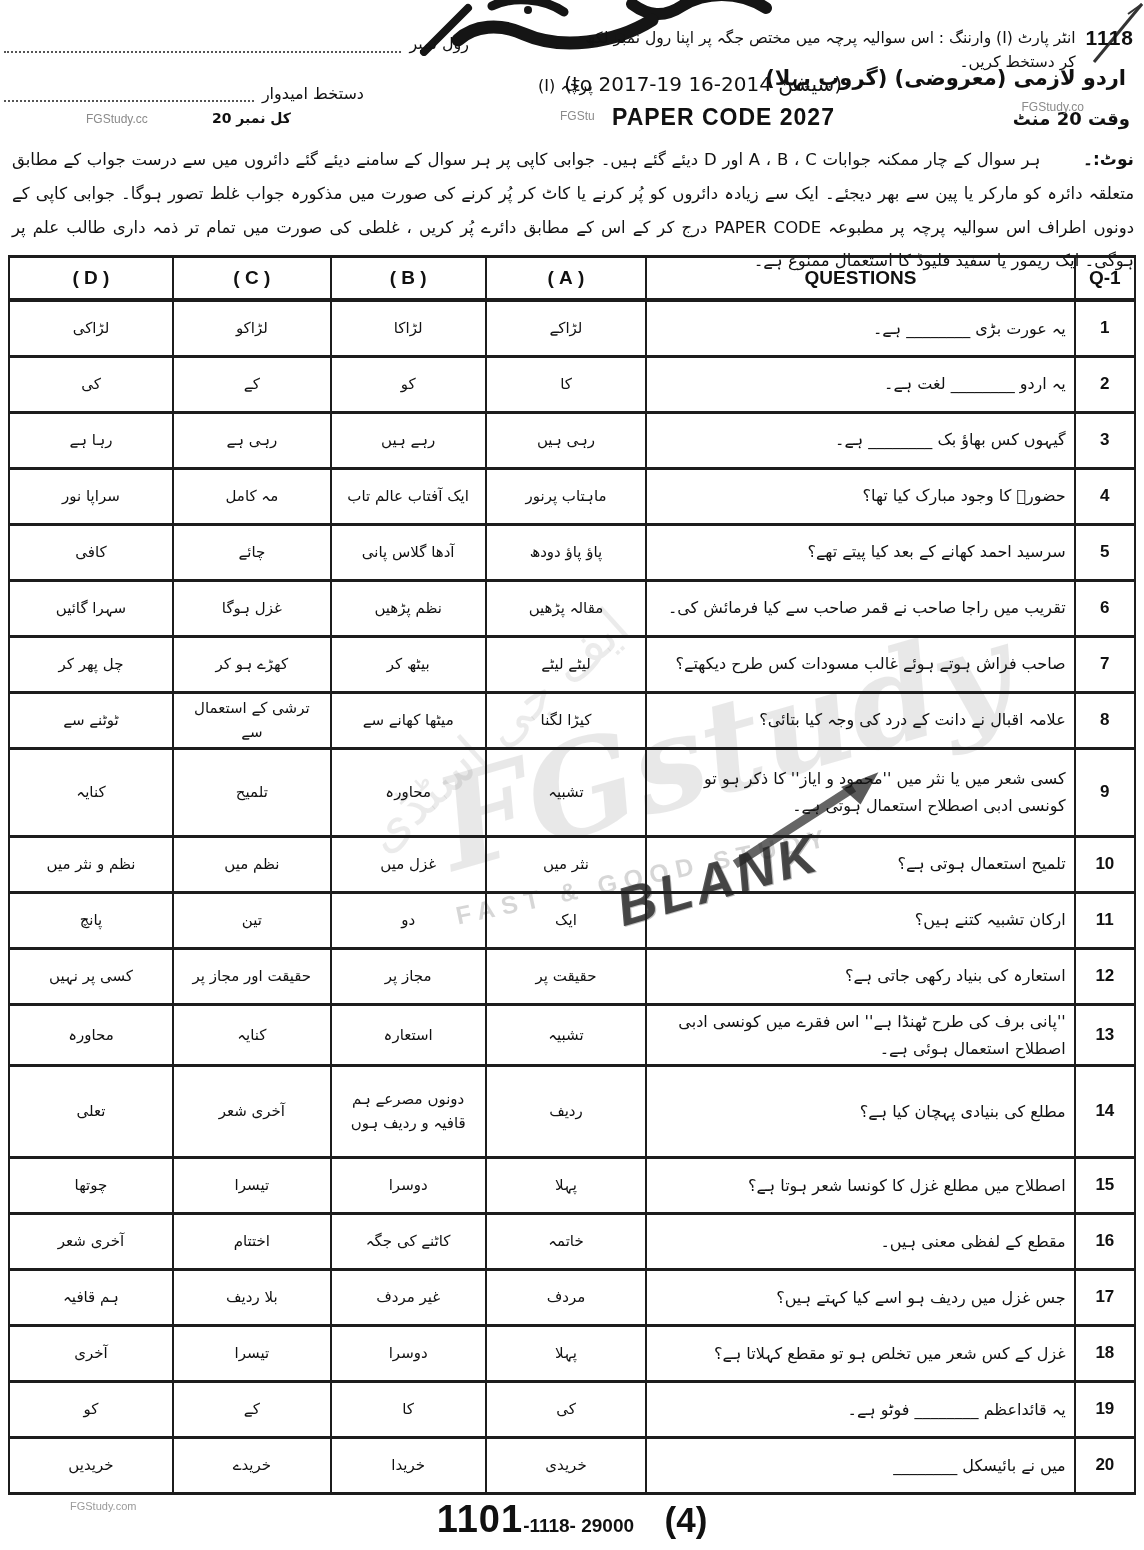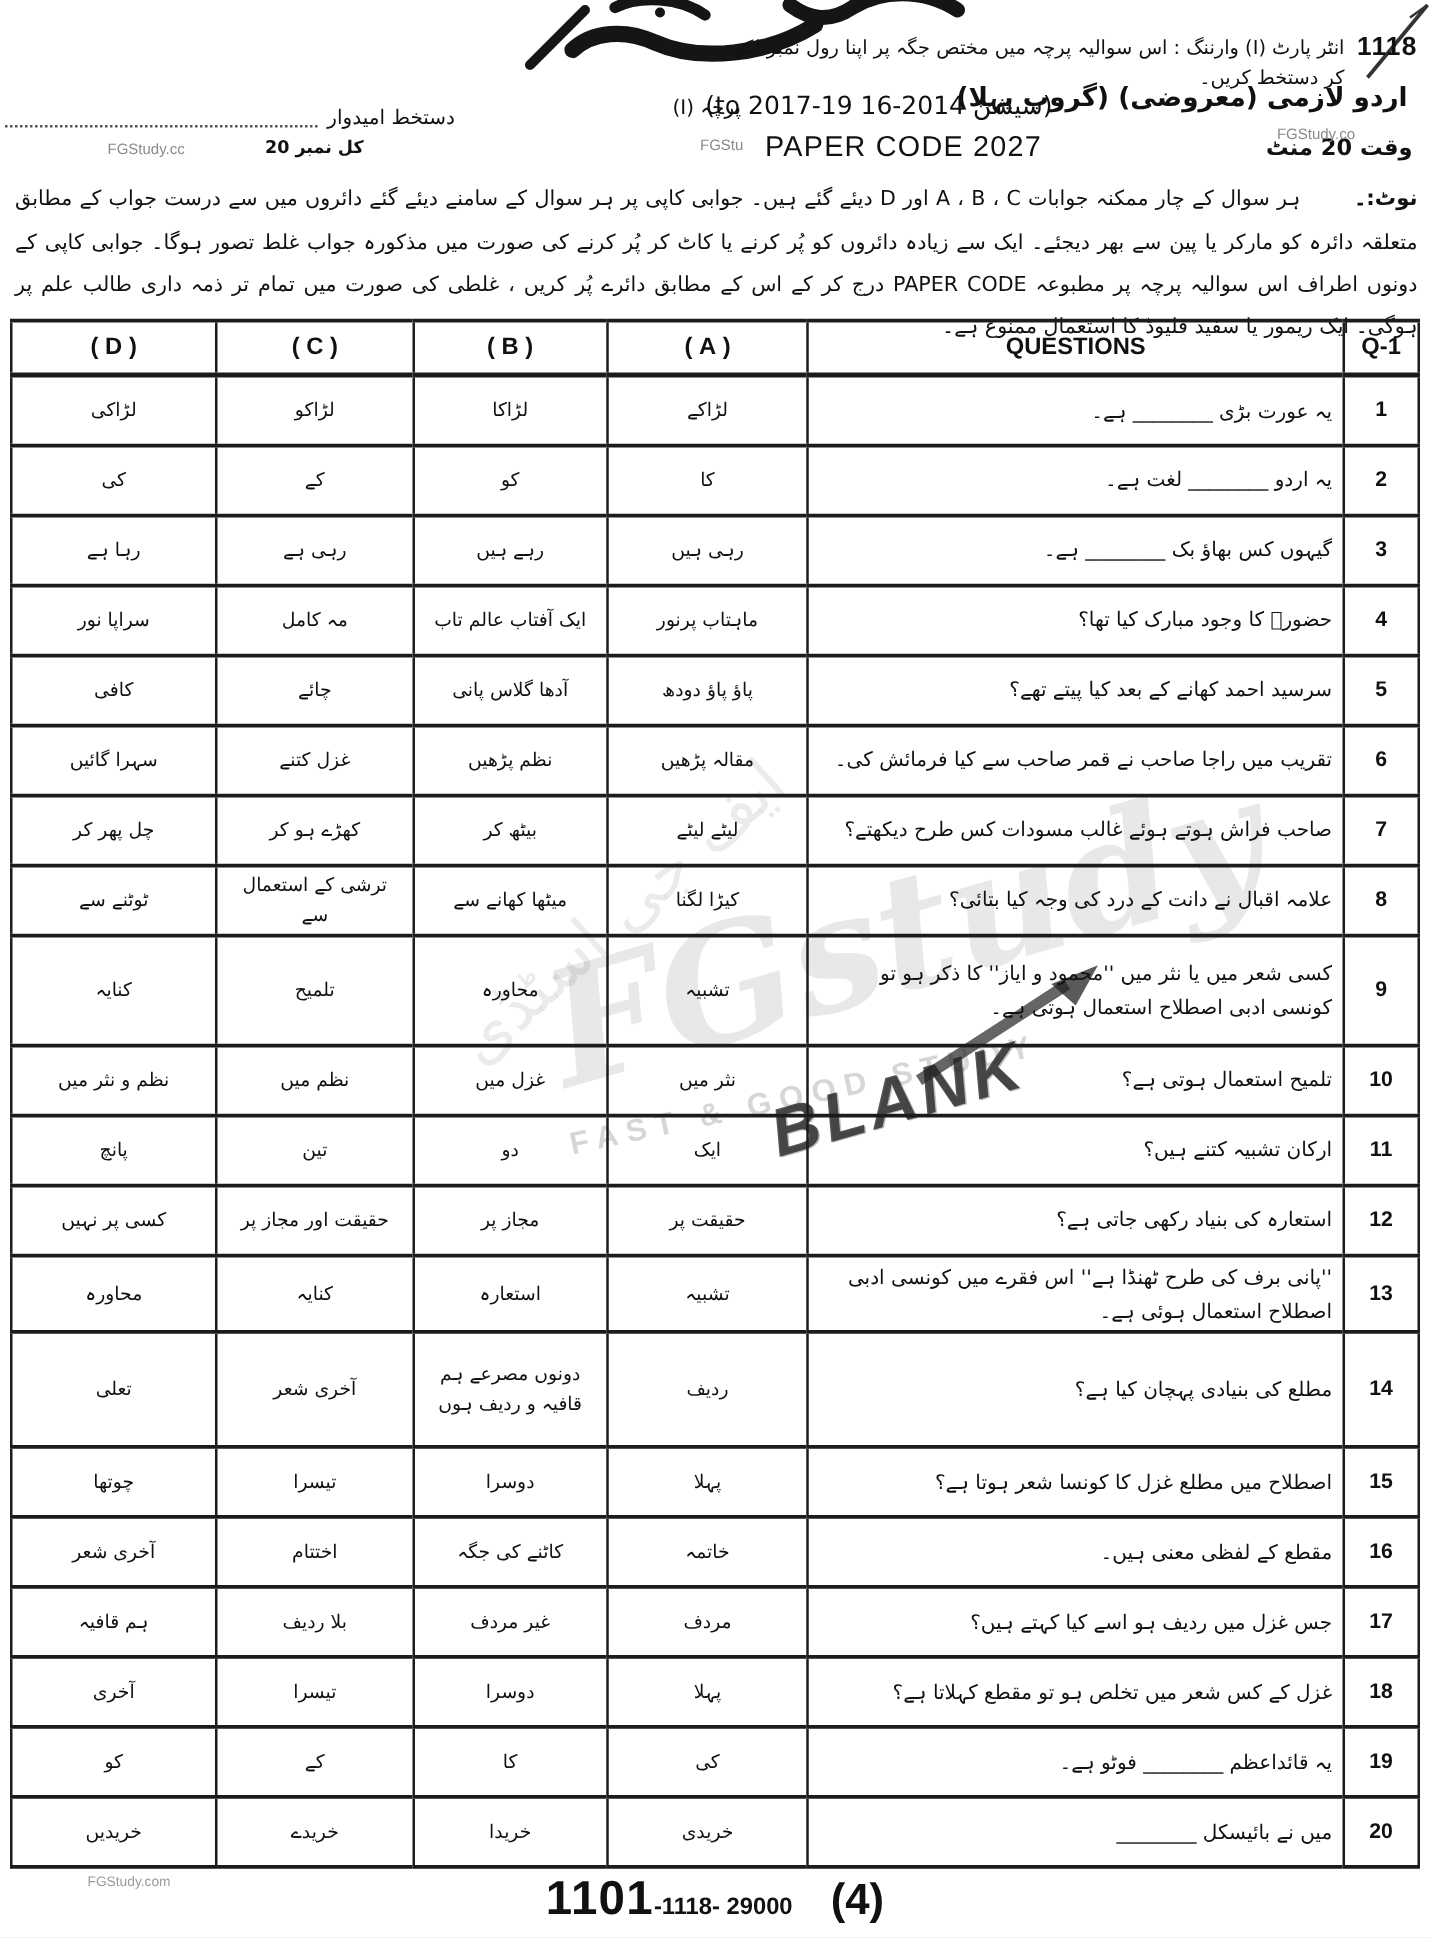--- a/index.html
+++ b/index.html
@@ -19,21 +19,21 @@
   .paper-no{font-weight:bold;font-size:21px;font-family:"Liberation Sans",sans-serif;letter-spacing:1px;}
   .warning{font-size:15.5px;line-height:1.55;text-align:right;margin-left:12px;}
   .roll-line{position:absolute;top:34px;left:4px;width:465px;display:flex;direction:rtl;align-items:flex-end;gap:8px;}
   .sign-line{position:absolute;top:84px;left:4px;width:360px;display:flex;direction:rtl;align-items:center;gap:8px;}
   .dotted{flex:1;border-bottom:2px dotted #555;height:14px;}
   .fill-label{font-size:16px;white-space:nowrap;}
   .subject-title{position:absolute;top:66px;right:18px;font-size:21px;font-weight:bold;white-space:nowrap;}
   .session{position:absolute;top:72px;right:302px;font-size:20px;white-space:nowrap;}
   .paper-label{position:absolute;top:76px;left:538px;font-size:16px;white-space:nowrap;}
   .time{position:absolute;top:108px;right:14px;font-size:18px;font-weight:bold;white-space:nowrap;margin-left:24px;}
-  .paper-code{position:absolute;top:104px;left:612px;font-size:23px;font-weight:normal;font-family:"Liberation Sans",sans-serif;letter-spacing:1px;}
+  .paper-code{position:absolute;top:104px;left:612px;font-size:23px;font-weight:bold;font-family:"Liberation Sans",sans-serif;letter-spacing:1px;}
   .total-marks{position:absolute;top:110px;left:212px;font-size:14px;font-weight:bold;white-space:nowrap;}
 
   .wm-small{position:absolute;font-size:12px;color:#8a8a8a;font-family:"Liberation Sans",sans-serif;}
   .wm-tl{left:86px;top:112px;}
   .wm-tc{left:560px;top:109px;}
   .wm-tr{right:60px;top:100px;}
   .wm-bl{left:70px;top:1500px;font-size:11px;color:#9a9a9a;}
 
   
   .note{position:absolute;top:142px;right:10px;width:1122px;font-size:16.5px;line-height:2.05;text-align:justify;}
@@ -94,20 +94,24 @@
   <svg class="pen-stroke" viewBox="0 0 80 86">
     <path d="M78 4 L30 62" stroke="#333" stroke-width="3" fill="none"></path>
     <path d="M78 4 L64 14" stroke="#333" stroke-width="2" fill="none"></path>
   </svg>
 
   <div class="warn-row">
     <span class="paper-no">1118</span>
     <span class="warning urdu">انٹر پارٹ (I)   وارننگ : اس سوالیہ پرچہ میں مختص جگہ پر اپنا رول نمبر لکھ کر دستخط کریں۔</span>
   </div>
 
+  <div class="roll-line">
+    <span class="fill-label urdu">رول نمبر</span>
+    <span class="dotted"></span>
+  </div>
 
   <div class="sign-line">
     <span class="fill-label urdu">دستخط امیدوار</span>
     <span class="dotted"></span>
   </div>
 
   <div class="subject-title urdu">اردو لازمی (معروضی) (گروپ پہلا)</div>
   <div class="session urdu">(سیشن 2014-16 to 2017-19)</div>
   <div class="paper-label urdu">پرچہ (I)</div>
 
@@ -189,21 +193,21 @@
           <td class="cell-opt">پاؤ پاؤ دودھ</td>
           <td class="cell-opt">آدھا گلاس پانی</td>
           <td class="cell-opt">چائے</td>
           <td class="cell-opt">کافی</td>
         </tr>
         <tr>
           <td class="cell-qno">6</td>
           <td class="cell-q">تقریب میں راجا صاحب نے قمر صاحب سے کیا فرمائش کی۔</td>
           <td class="cell-opt">مقالہ پڑھیں</td>
           <td class="cell-opt">نظم پڑھیں</td>
-          <td class="cell-opt">غزل کتنے</td>
+          <td class="cell-opt">غزل ہوگا</td>
           <td class="cell-opt">سہرا گائیں</td>
         </tr>
         <tr>
           <td class="cell-qno">7</td>
           <td class="cell-q">صاحب فراش ہوتے ہوئے غالب مسودات کس طرح دیکھتے؟</td>
           <td class="cell-opt">لیٹے لیٹے</td>
           <td class="cell-opt">بیٹھ کر</td>
           <td class="cell-opt">کھڑے ہو کر</td>
           <td class="cell-opt">چل پھر کر</td>
         </tr>

